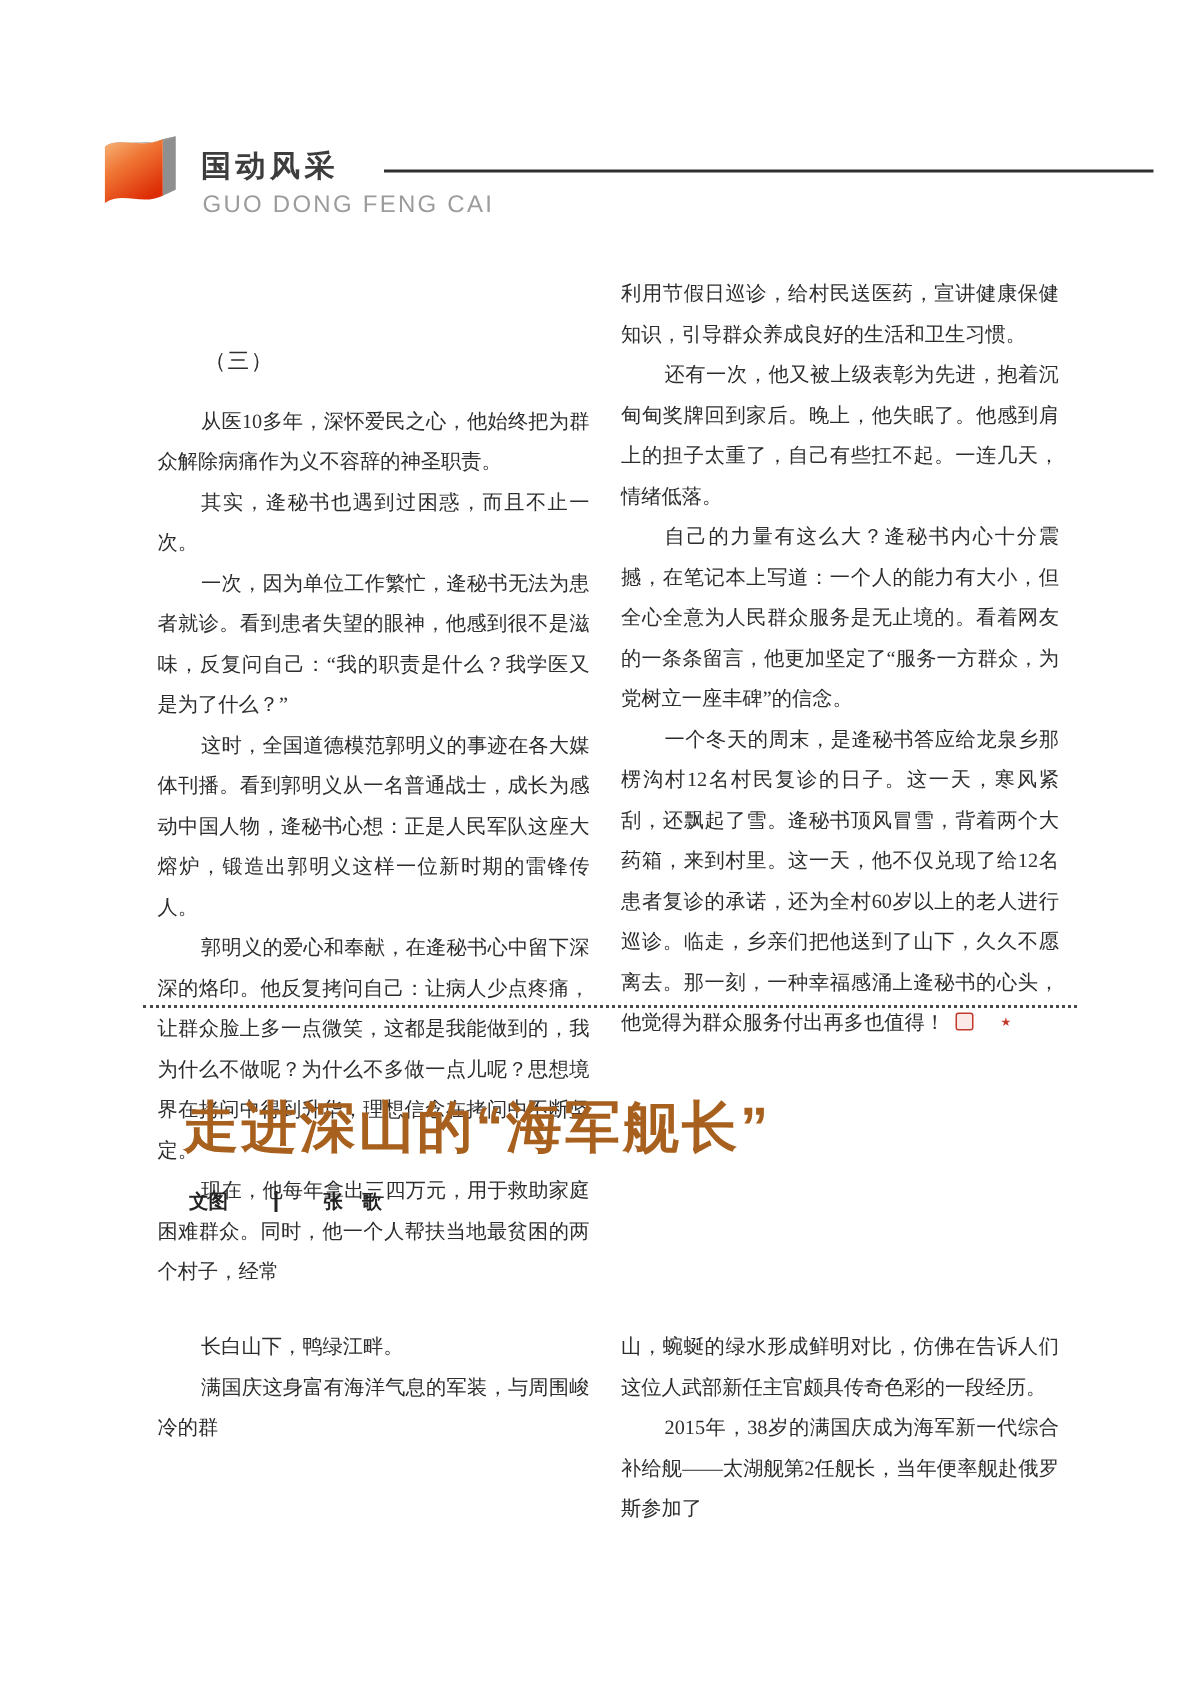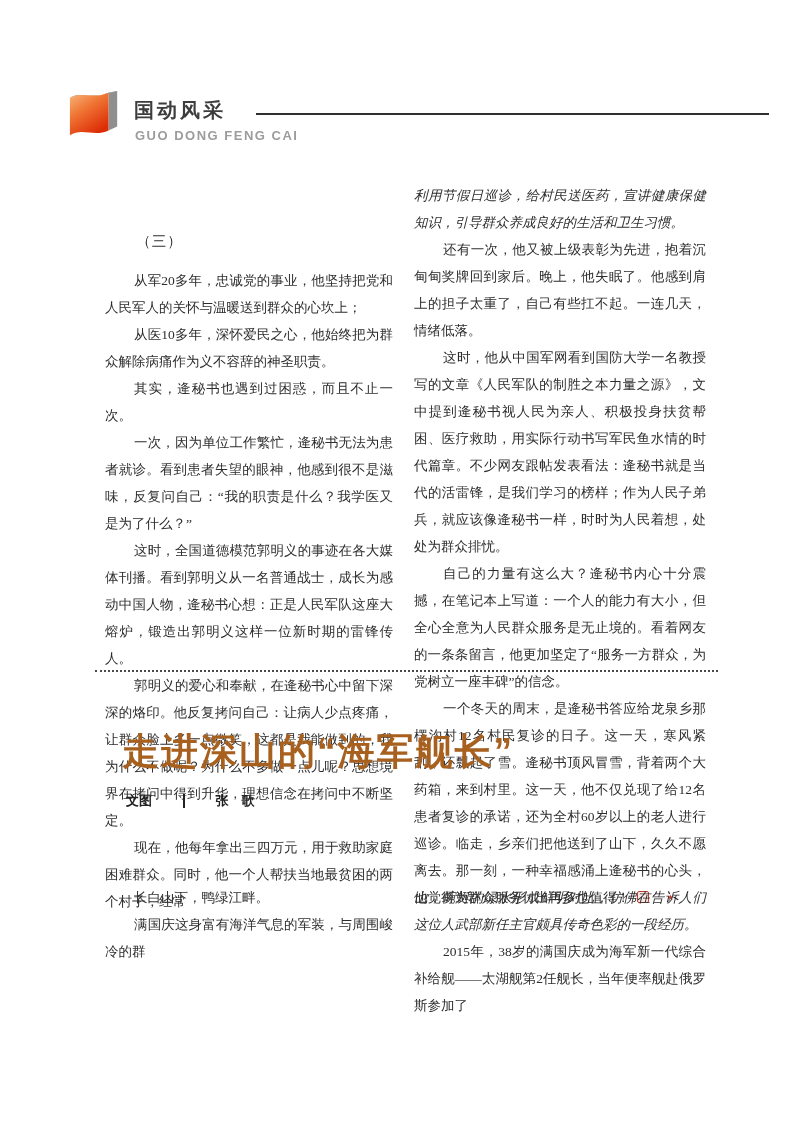--- a/index.html
+++ b/index.html
@@ -13,34 +13,34 @@
   
   .header-logo { position:absolute; left:66px; top:88px; width:58px; height:54px; }
   .header-title {
     position:absolute; left:134px; top:97px;
     font-family:"Liberation Sans","DejaVu Sans",sans-serif;
     font-size:20px; font-weight:700; color:#3d3d3d; letter-spacing:3px;
   }
   .header-subtitle {
     position:absolute; left:135px; top:128px;
     font-family:"Liberation Sans","DejaVu Sans",sans-serif;
-    font-size:13px; font-weight:700; color:#9c9c9c; letter-spacing:1.5px;
+    font-size:16px; font-weight:400; color:#9c9c9c; letter-spacing:1.5px;
   }
   .header-rule {
     position:absolute; left:256px; top:113px; width:513px; height:0;
     border-top:2px solid #2f2f2f;
   }
 
   
   .col {
     position:absolute; font-size:13.5px; line-height:27px; color:#2d2d2d;
     text-align:justify;
   }
   .col p { text-indent:2.15em; }
-  .col p.cont { text-indent:0;font-style:italic; }
+  .col p.cont { text-indent:0; }
   .col-a1-left  { left:105px; top:228px; width:288px; }
   .col-a1-right { left:414px; top:182px; width:292px; }
   .col-a2-left  { left:105px; top:884px; width:288px; }
   .col-a2-right { left:414px; top:884px; width:292px; }
 
   .section-mark {
     position:absolute; left:105px; top:228px; width:288px;
     font-size:14.5px; line-height:27px; color:#2d2d2d; text-indent:2.15em;
     letter-spacing:1px;
   }
@@ -112,34 +112,32 @@
     <path d="M4,10 C15,3 28,12 44,5 L44,44 C30,51 16,41 4,49 Z" fill="url(#flagGrad)"></path>
   </svg>
   <div class="header-title">国动风采</div>
   <div class="header-subtitle">GUO DONG FENG CAI</div>
   <div class="header-rule"></div>
 
   <div class="section-mark">（三）</div>
 
   <div class="col col-a1-left" style="padding-top:39px;">
 
-  <p>从军20多年，忠诚党的事业，他坚持把党和人民军人的关怀与温暖送到群众的心坎上；</p>
       <p>从医10多年，深怀爱民之心，他始终把为群众解除病痛作为义不容辞的神圣职责。</p>
       <p>其实，逄秘书也遇到过困惑，而且不止一次。</p>
       <p>一次，因为单位工作繁忙，逄秘书无法为患者就诊。看到患者失望的眼神，他感到很不是滋味，反复问自己：“我的职责是什么？我学医又是为了什么？”</p>
       <p>这时，全国道德模范郭明义的事迹在各大媒体刊播。看到郭明义从一名普通战士，成长为感动中国人物，逄秘书心想：正是人民军队这座大熔炉，锻造出郭明义这样一位新时期的雷锋传人。</p>
       <p>郭明义的爱心和奉献，在逄秘书心中留下深深的烙印。他反复拷问自己：让病人少点疼痛，让群众脸上多一点微笑，这都是我能做到的，我为什么不做呢？为什么不多做一点儿呢？思想境界在拷问中得到升华，理想信念在拷问中不断坚定。</p>
       <p>现在，他每年拿出三四万元，用于救助家庭困难群众。同时，他一个人帮扶当地最贫困的两个村子，经常</p>
     </div>
 
   <div class="col col-a1-right">
 
   <p class="cont">利用节假日巡诊，给村民送医药，宣讲健康保健知识，引导群众养成良好的生活和卫生习惯。</p>
       <p>还有一次，他又被上级表彰为先进，抱着沉甸甸奖牌回到家后。晚上，他失眠了。他感到肩上的担子太重了，自己有些扛不起。一连几天，情绪低落。</p>
-      <p>这时，他从中国军网看到国防大学一名教授写的文章《人民军队的制胜之本力量之源》，文中提到逄秘书视人民为亲人、积极投身扶贫帮困、医疗救助，用实际行动书写军民鱼水情的时代篇章。不少网友跟帖发表看法：逄秘书就是当代的活雷锋，是我们学习的榜样；作为人民子弟兵，就应该像逄秘书一样，时时为人民着想，处处为群众排忧。</p>
       <p>自己的力量有这么大？逄秘书内心十分震撼，在笔记本上写道：一个人的能力有大小，但全心全意为人民群众服务是无止境的。看着网友的一条条留言，他更加坚定了“服务一方群众，为党树立一座丰碑”的信念。</p>
       <p>一个冬天的周末，是逄秘书答应给龙泉乡那楞沟村12名村民复诊的日子。这一天，寒风紧刮，还飘起了雪。逄秘书顶风冒雪，背着两个大药箱，来到村里。这一天，他不仅兑现了给12名患者复诊的承诺，还为全村60岁以上的老人进行巡诊。临走，乡亲们把他送到了山下，久久不愿离去。那一刻，一种幸福感涌上逄秘书的心头，他觉得为群众服务付出再多也值得！<span class="end-mark"></span></p>
     </div>
 
   <div class="dotted-divider"></div>
 
   <div class="article-title">走进深山的“海军舰长”</div>
 
   <div class="byline">
     <span>文图</span>

